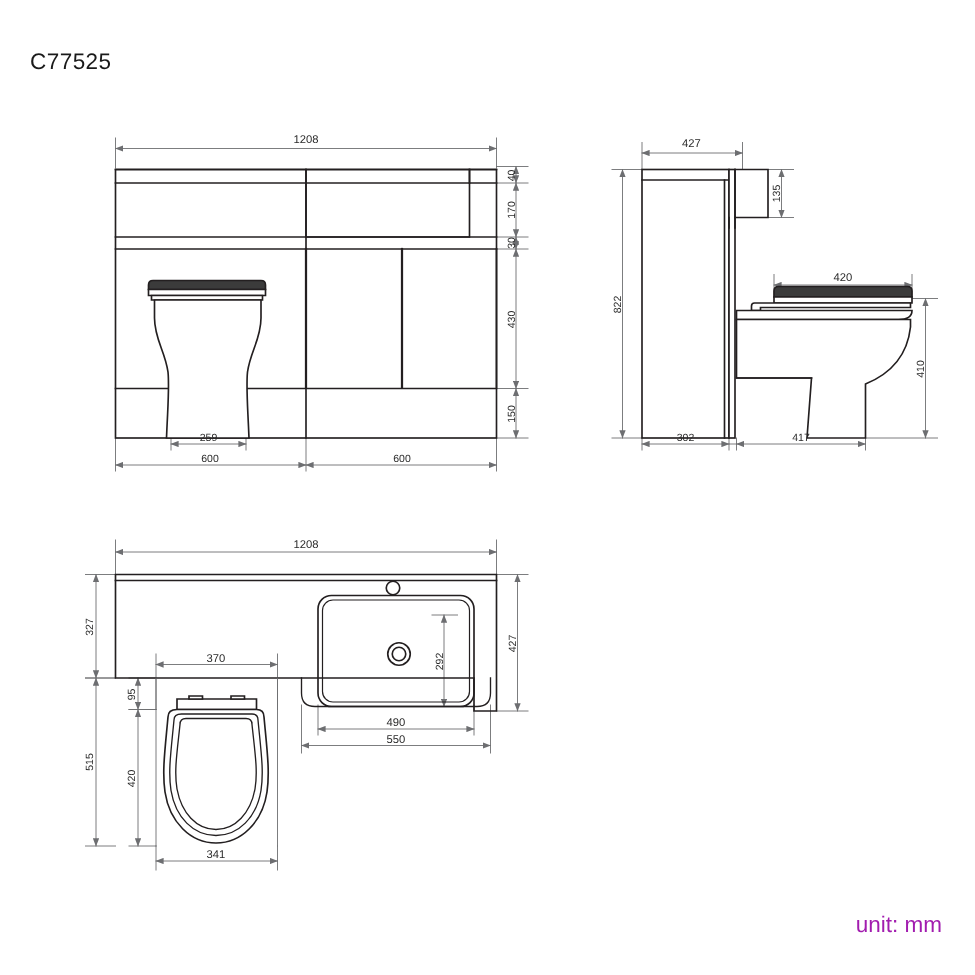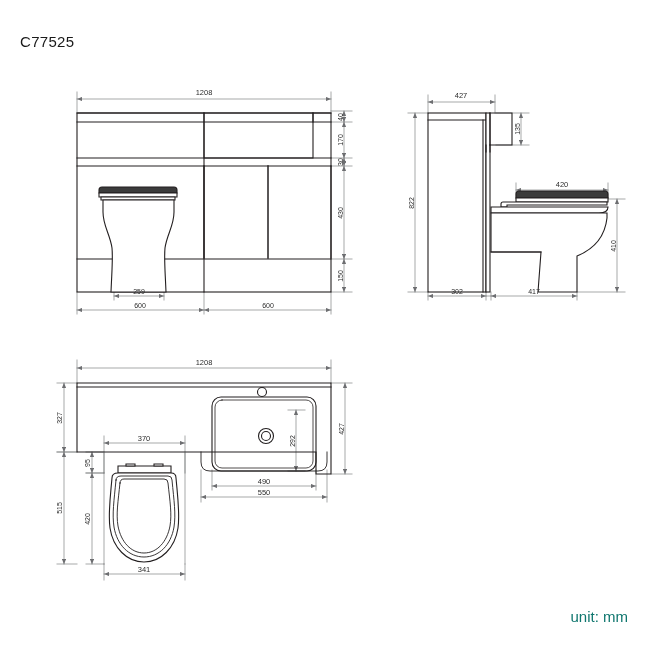--- a/index.html
+++ b/index.html
@@ -28,21 +28,21 @@
     font-size: 15px;
     color: #1a1a1a;
     letter-spacing: 0.3px;
     white-space: nowrap;
   }
   .unit-text {
     position: absolute;
     right: 22px;
     bottom: 25px;
     font-size: 15px;
-    color: #0f766e;
+    color: #a21caf;
     white-space: nowrap;
   }
   svg { display: block; }
   svg text {
     font-family: "Liberation Sans", sans-serif;
     fill: #2b2b2b;
   }
 </style>
 </head>
 <body>

